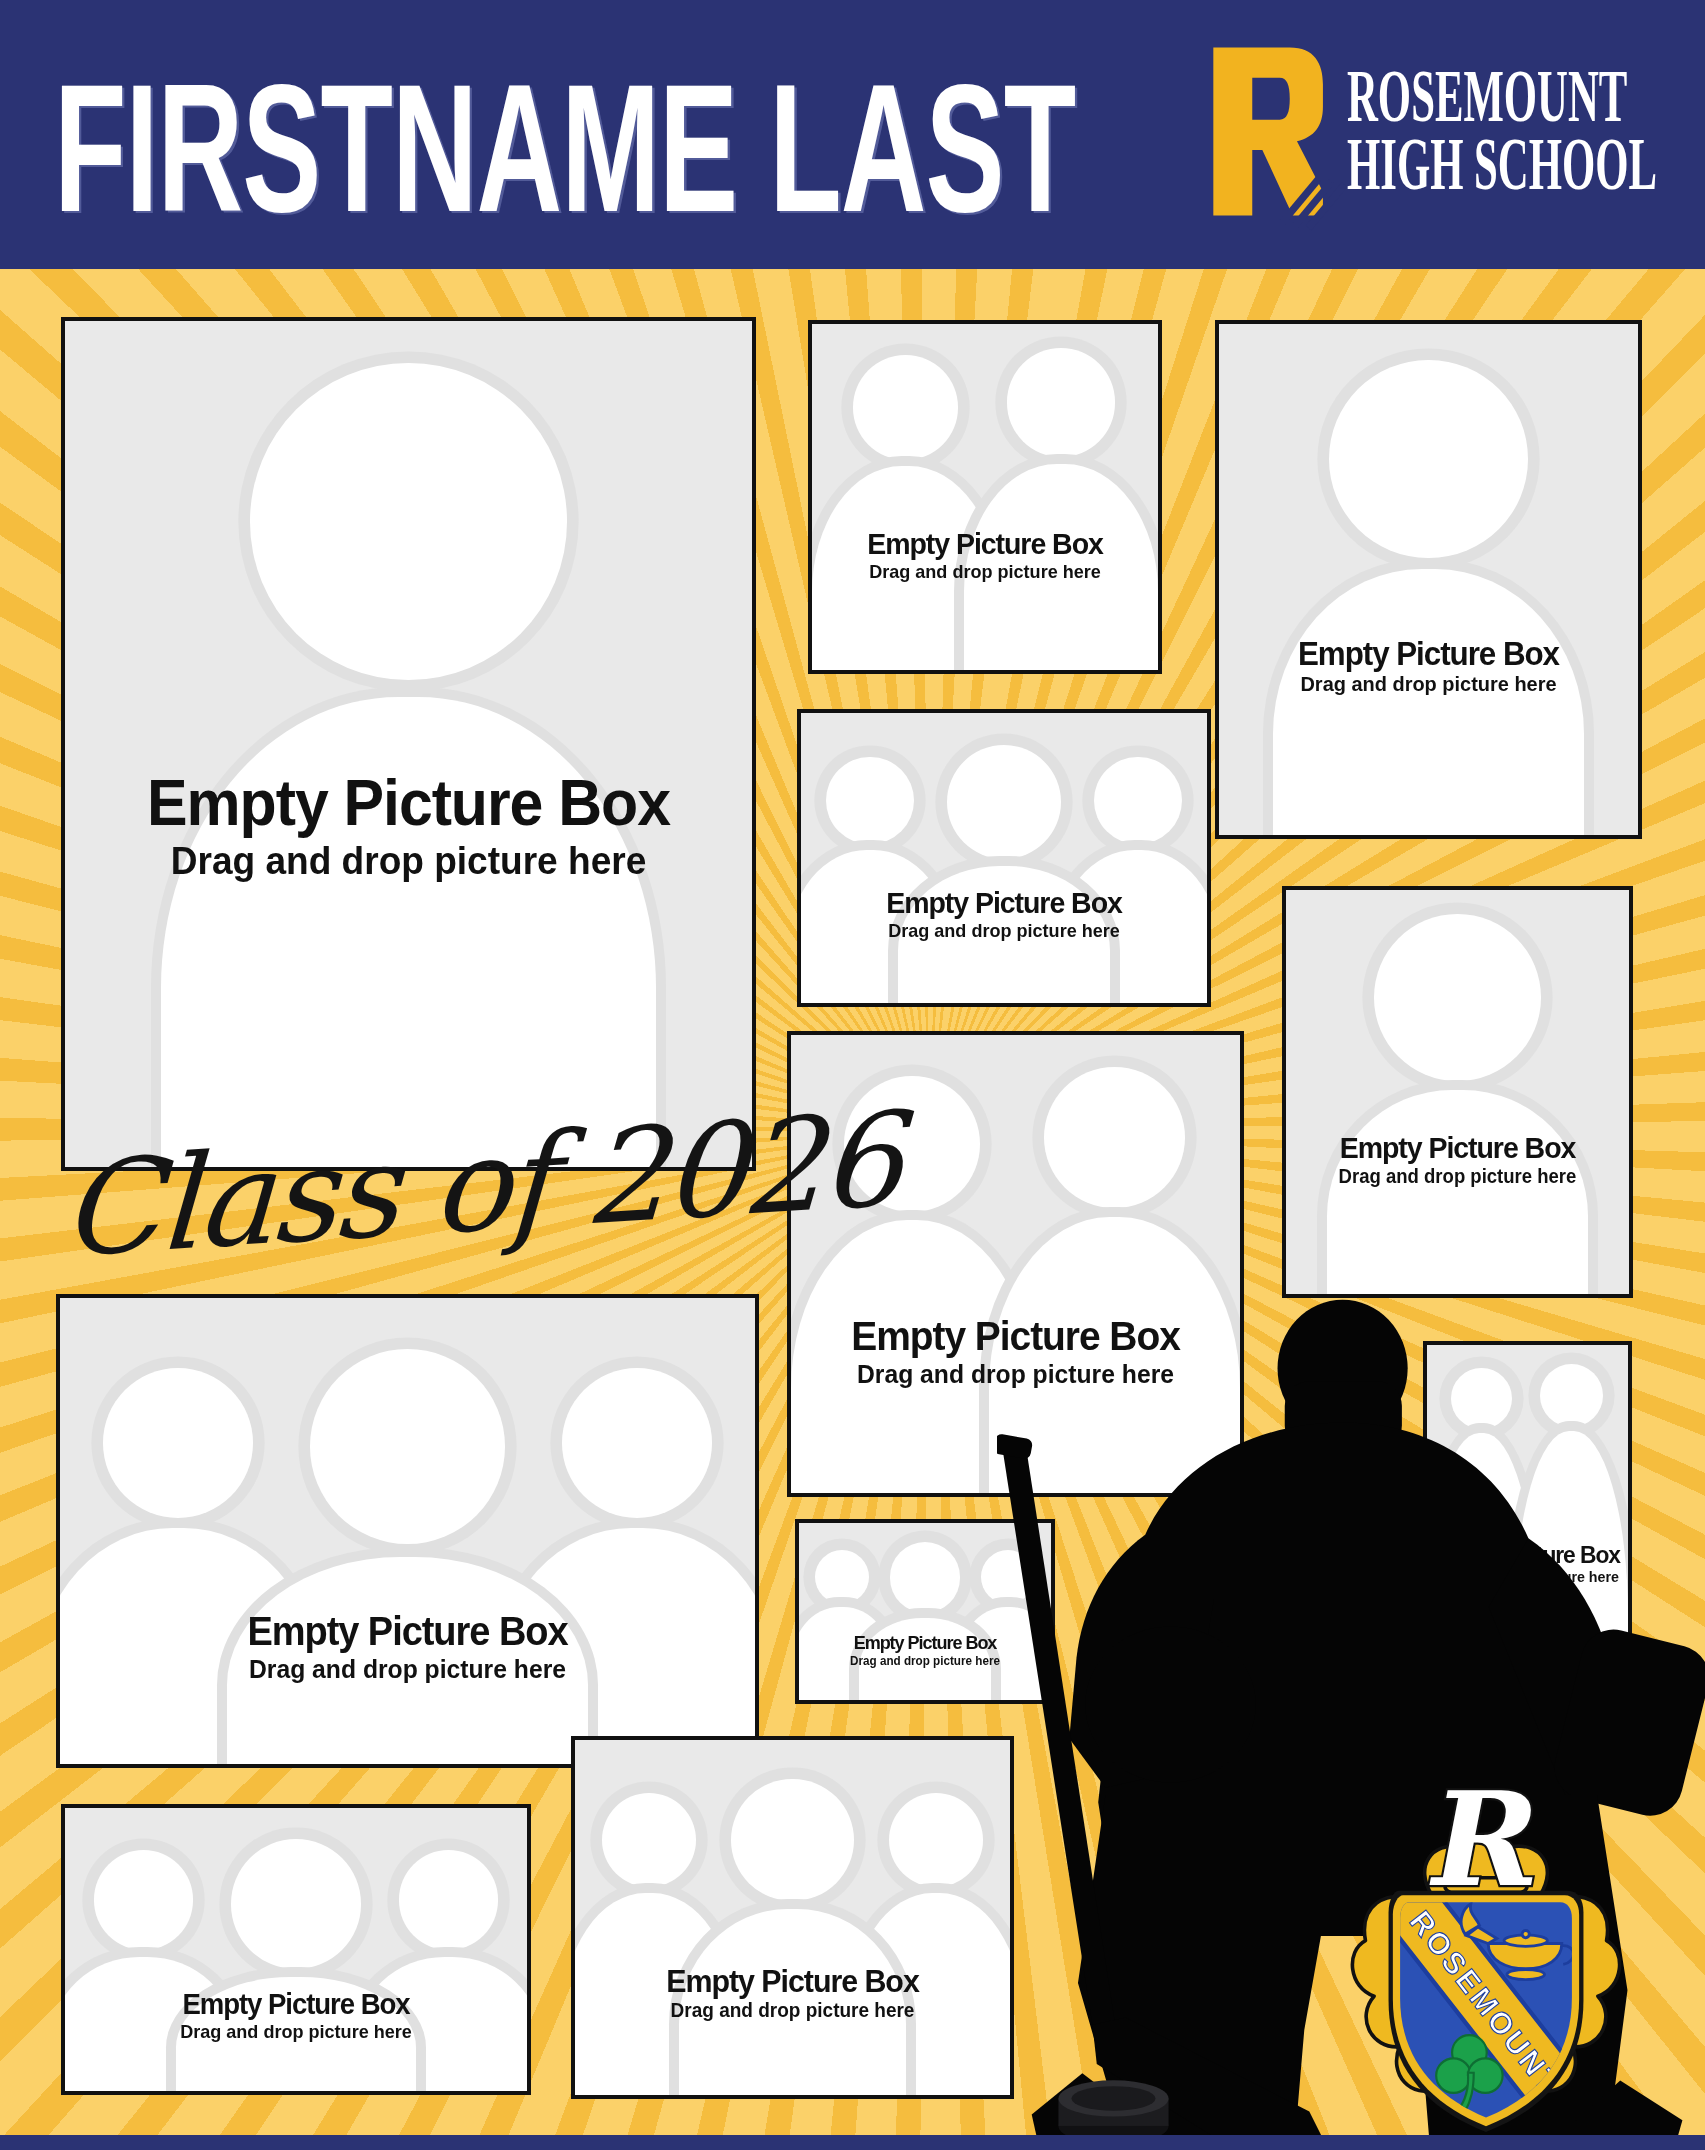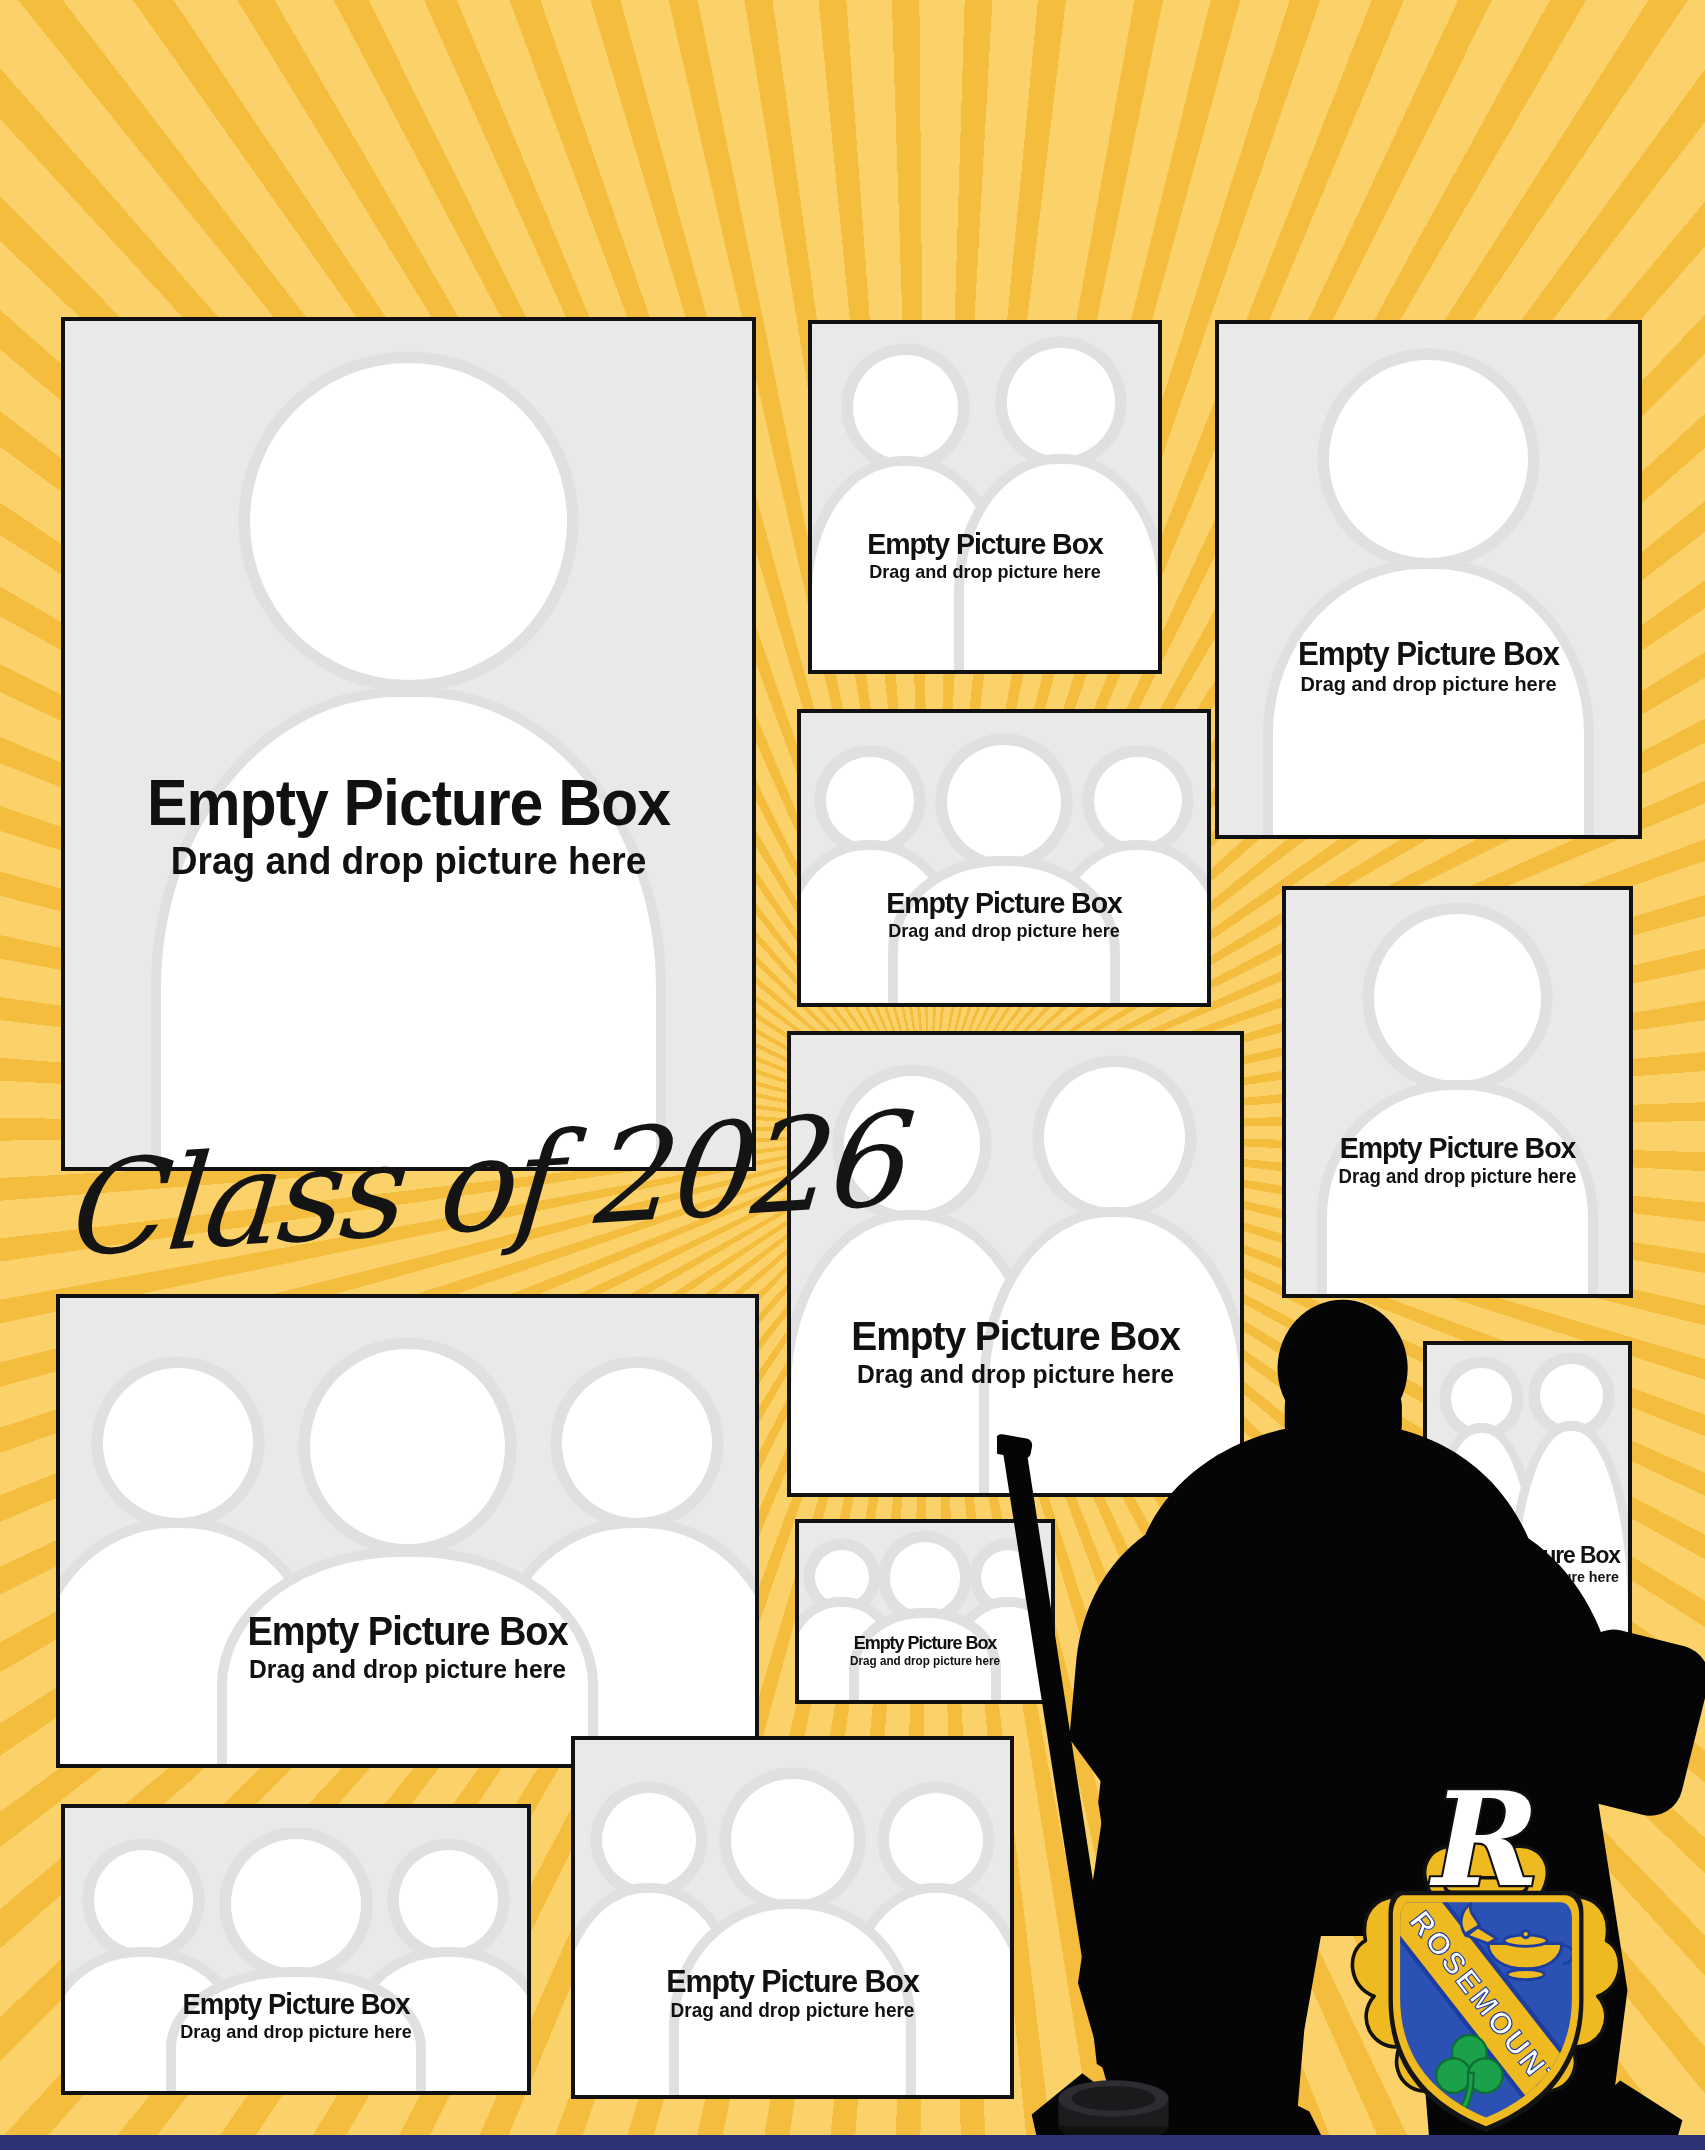--- a/index.html
+++ b/index.html
@@ -42,20 +42,36 @@
         transform-origin:left top;white-space:nowrap;}
   .goalie{position:absolute;left:997px;top:1296px;z-index:40;}
   .puck{position:absolute;left:1057px;top:2078px;z-index:41;}
   .crest{position:absolute;left:1338px;top:1785px;z-index:50;}
 </style>
 </head>
 <body>
 
 <div class="page">
 
+  <div class="hdr">
+    <div class="big-name">FIRSTNAME LAST</div>
+    <svg class="rlogo" width="137" height="188" viewBox="0 0 190 260">
+      <path fill="#F2B31F" fill-rule="evenodd" d="M6,6 H112 C146,6 158,28 158,57 V88 C158,115 146,130 122,136 L158,206 V239 H116 L74,148 H60 V239 H6 Z
+           M60,48 V106 H98 C108,106 112,96 112,77 C112,58 108,48 98,48 Z"></path>
+      <g stroke="#2B3374" stroke-width="10">
+        <line x1="102" y1="248" x2="152" y2="188"></line>
+        <line x1="120" y1="252" x2="170" y2="192"></line>
+        <line x1="138" y1="256" x2="188" y2="196"></line>
+      </g>
+    </svg>
+    <div class="school">
+      <div>ROSEMOUNT</div>
+      <div>HIGH SCHOOL</div>
+    </div>
+  </div>
 
   <div class="pbox persons-1" style="left:61px;top:317px;width:695px;height:854px;">
     <div class="person" style="left:14%;top:5%;width:72%;height:95%;">
         <i class="head"></i>
         <i class="body"></i>
       </div>
     <div class="label" style="top:53%;">
       <div class="t" style="font-size:64px;">Empty Picture Box</div>
       <div class="s" style="font-size:39px;">Drag and drop picture here</div>
     </div>

